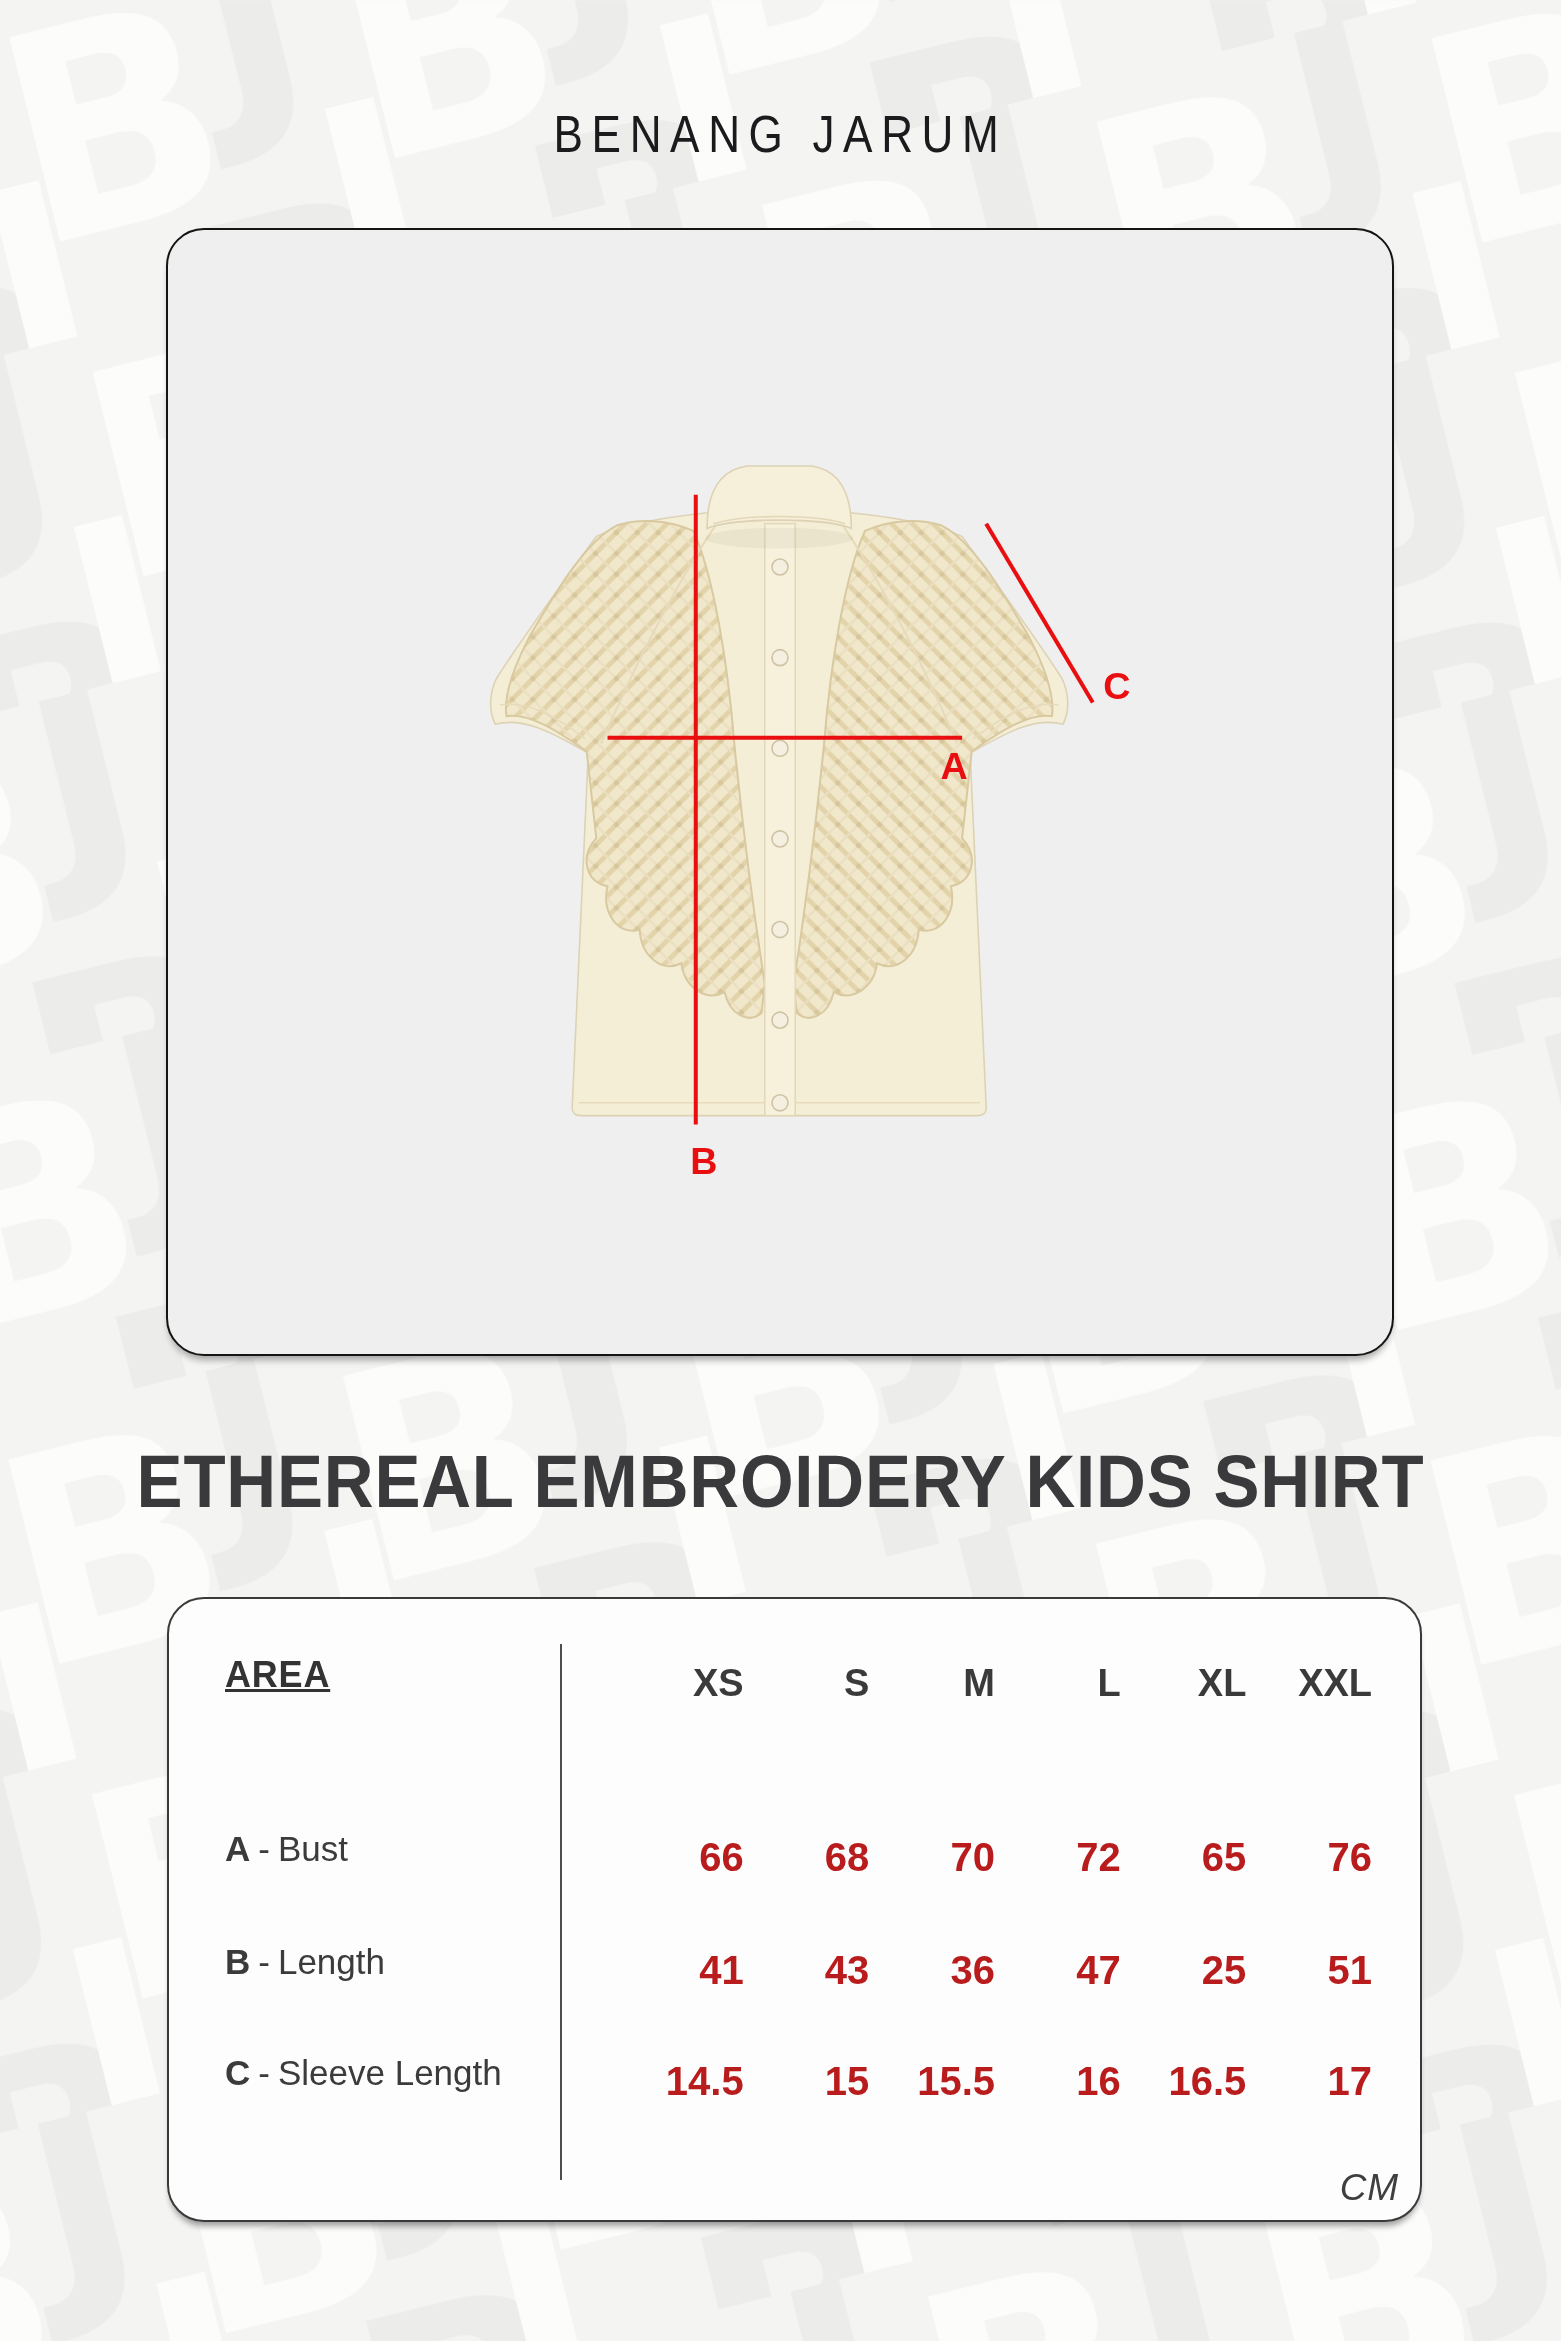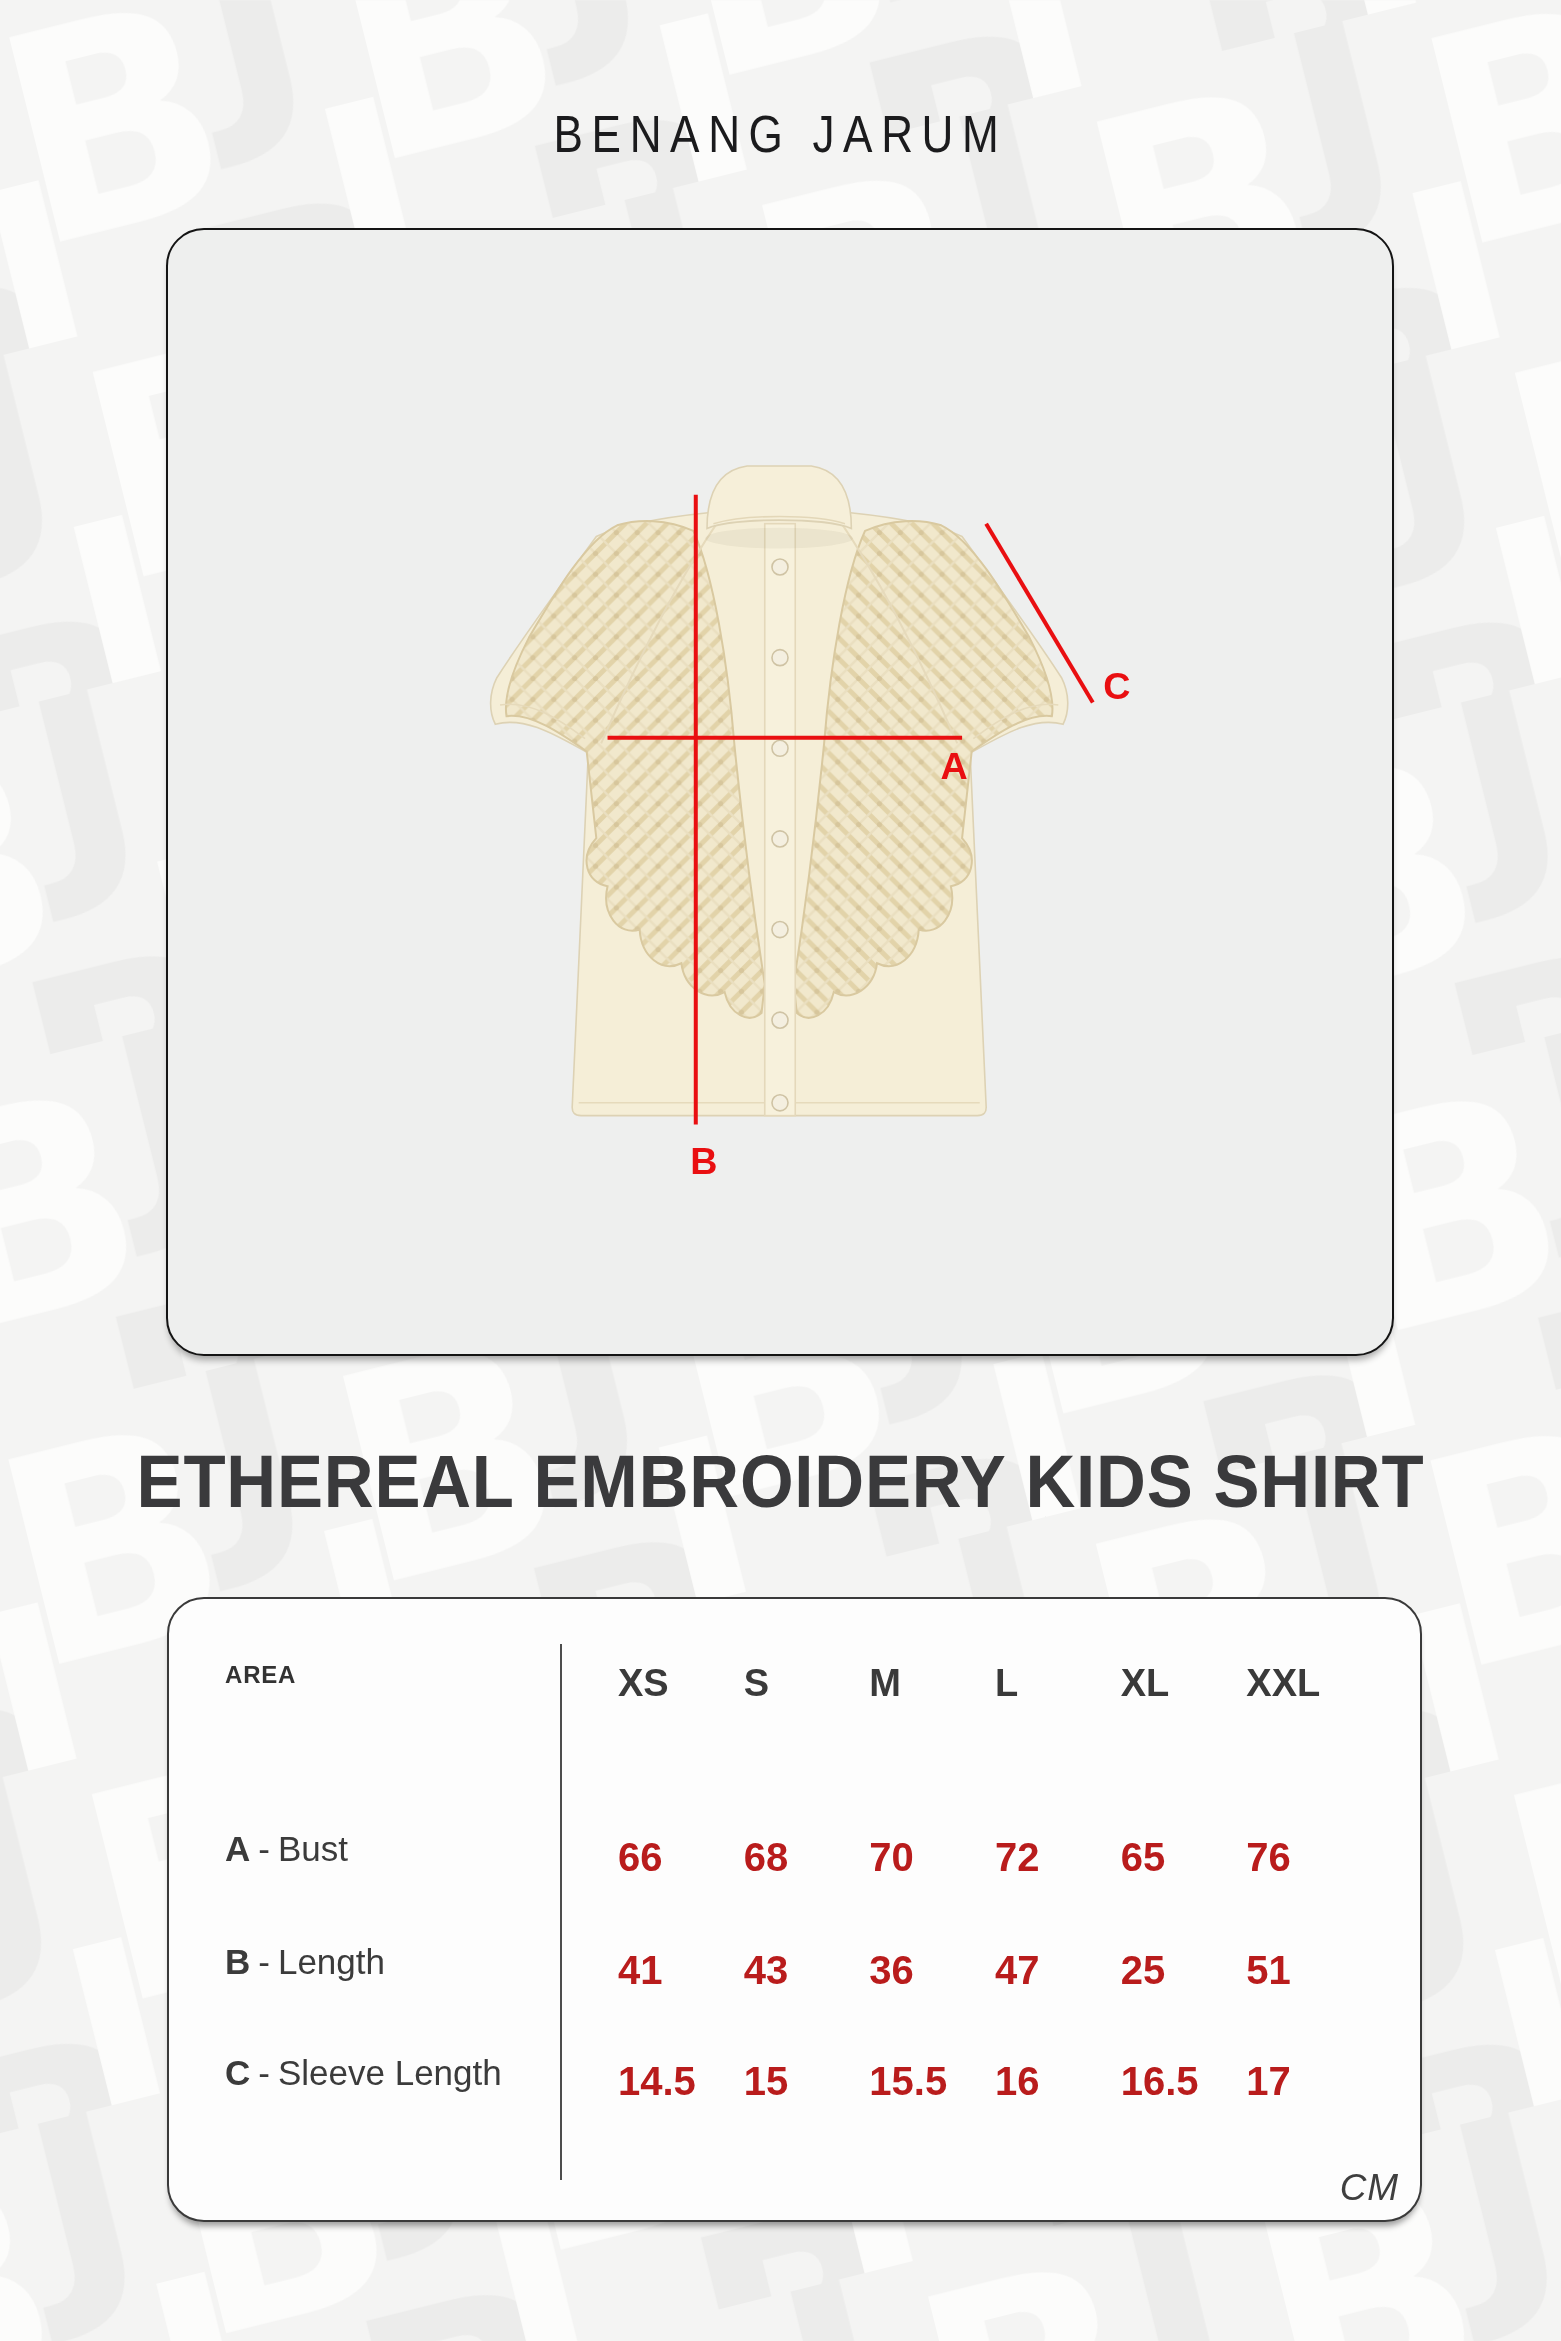--- a/index.html
+++ b/index.html
@@ -32,27 +32,27 @@
     background:#fdfdfd;border:2.4px solid #3a3a3a;border-radius:37px;
     box-sizing:border-box;z-index:2;
     box-shadow:0 7.2px 6.4px -3.2px rgba(0,0,0,.38);
   }
   .col-divider{
     position:absolute;left:391px;top:45px;width:2.4px;height:536px;
     background:#4d4d4d;
   }
   .area-header{
     position:absolute;left:56px;top:76px;transform:translateY(-50%);
-    font-size:24px;font-weight:700;color:#333;letter-spacing:0.8px;
+    font-size:36px;font-weight:700;color:#333;letter-spacing:0.8px;text-decoration:underline;
   }
   .sizes-row{
     position:absolute;left:449px;width:754px;display:flex;
     transform:translateY(-50%);
   }
-  .sizes-row span{flex:1;text-align:left;margin-top:16px;}
+  .sizes-row span{flex:1;text-align:right;margin-top:16px;}
   .sizes-row.hdr{top:76px;font-size:38px;font-weight:600;color:#3a3a3a;}
   .vals{font-size:40px;font-weight:700;color:#b91c1c;}
   .row-bust{top:250px;}
   .row-length{top:363px;}
   .row-sleeve{top:474px;}
   .row-label{
     position:absolute;left:56px;transform:translateY(-50%);
     font-size:35px;font-weight:400;color:#3b3b3b;
   }
   .row-label .key{font-weight:700;}

